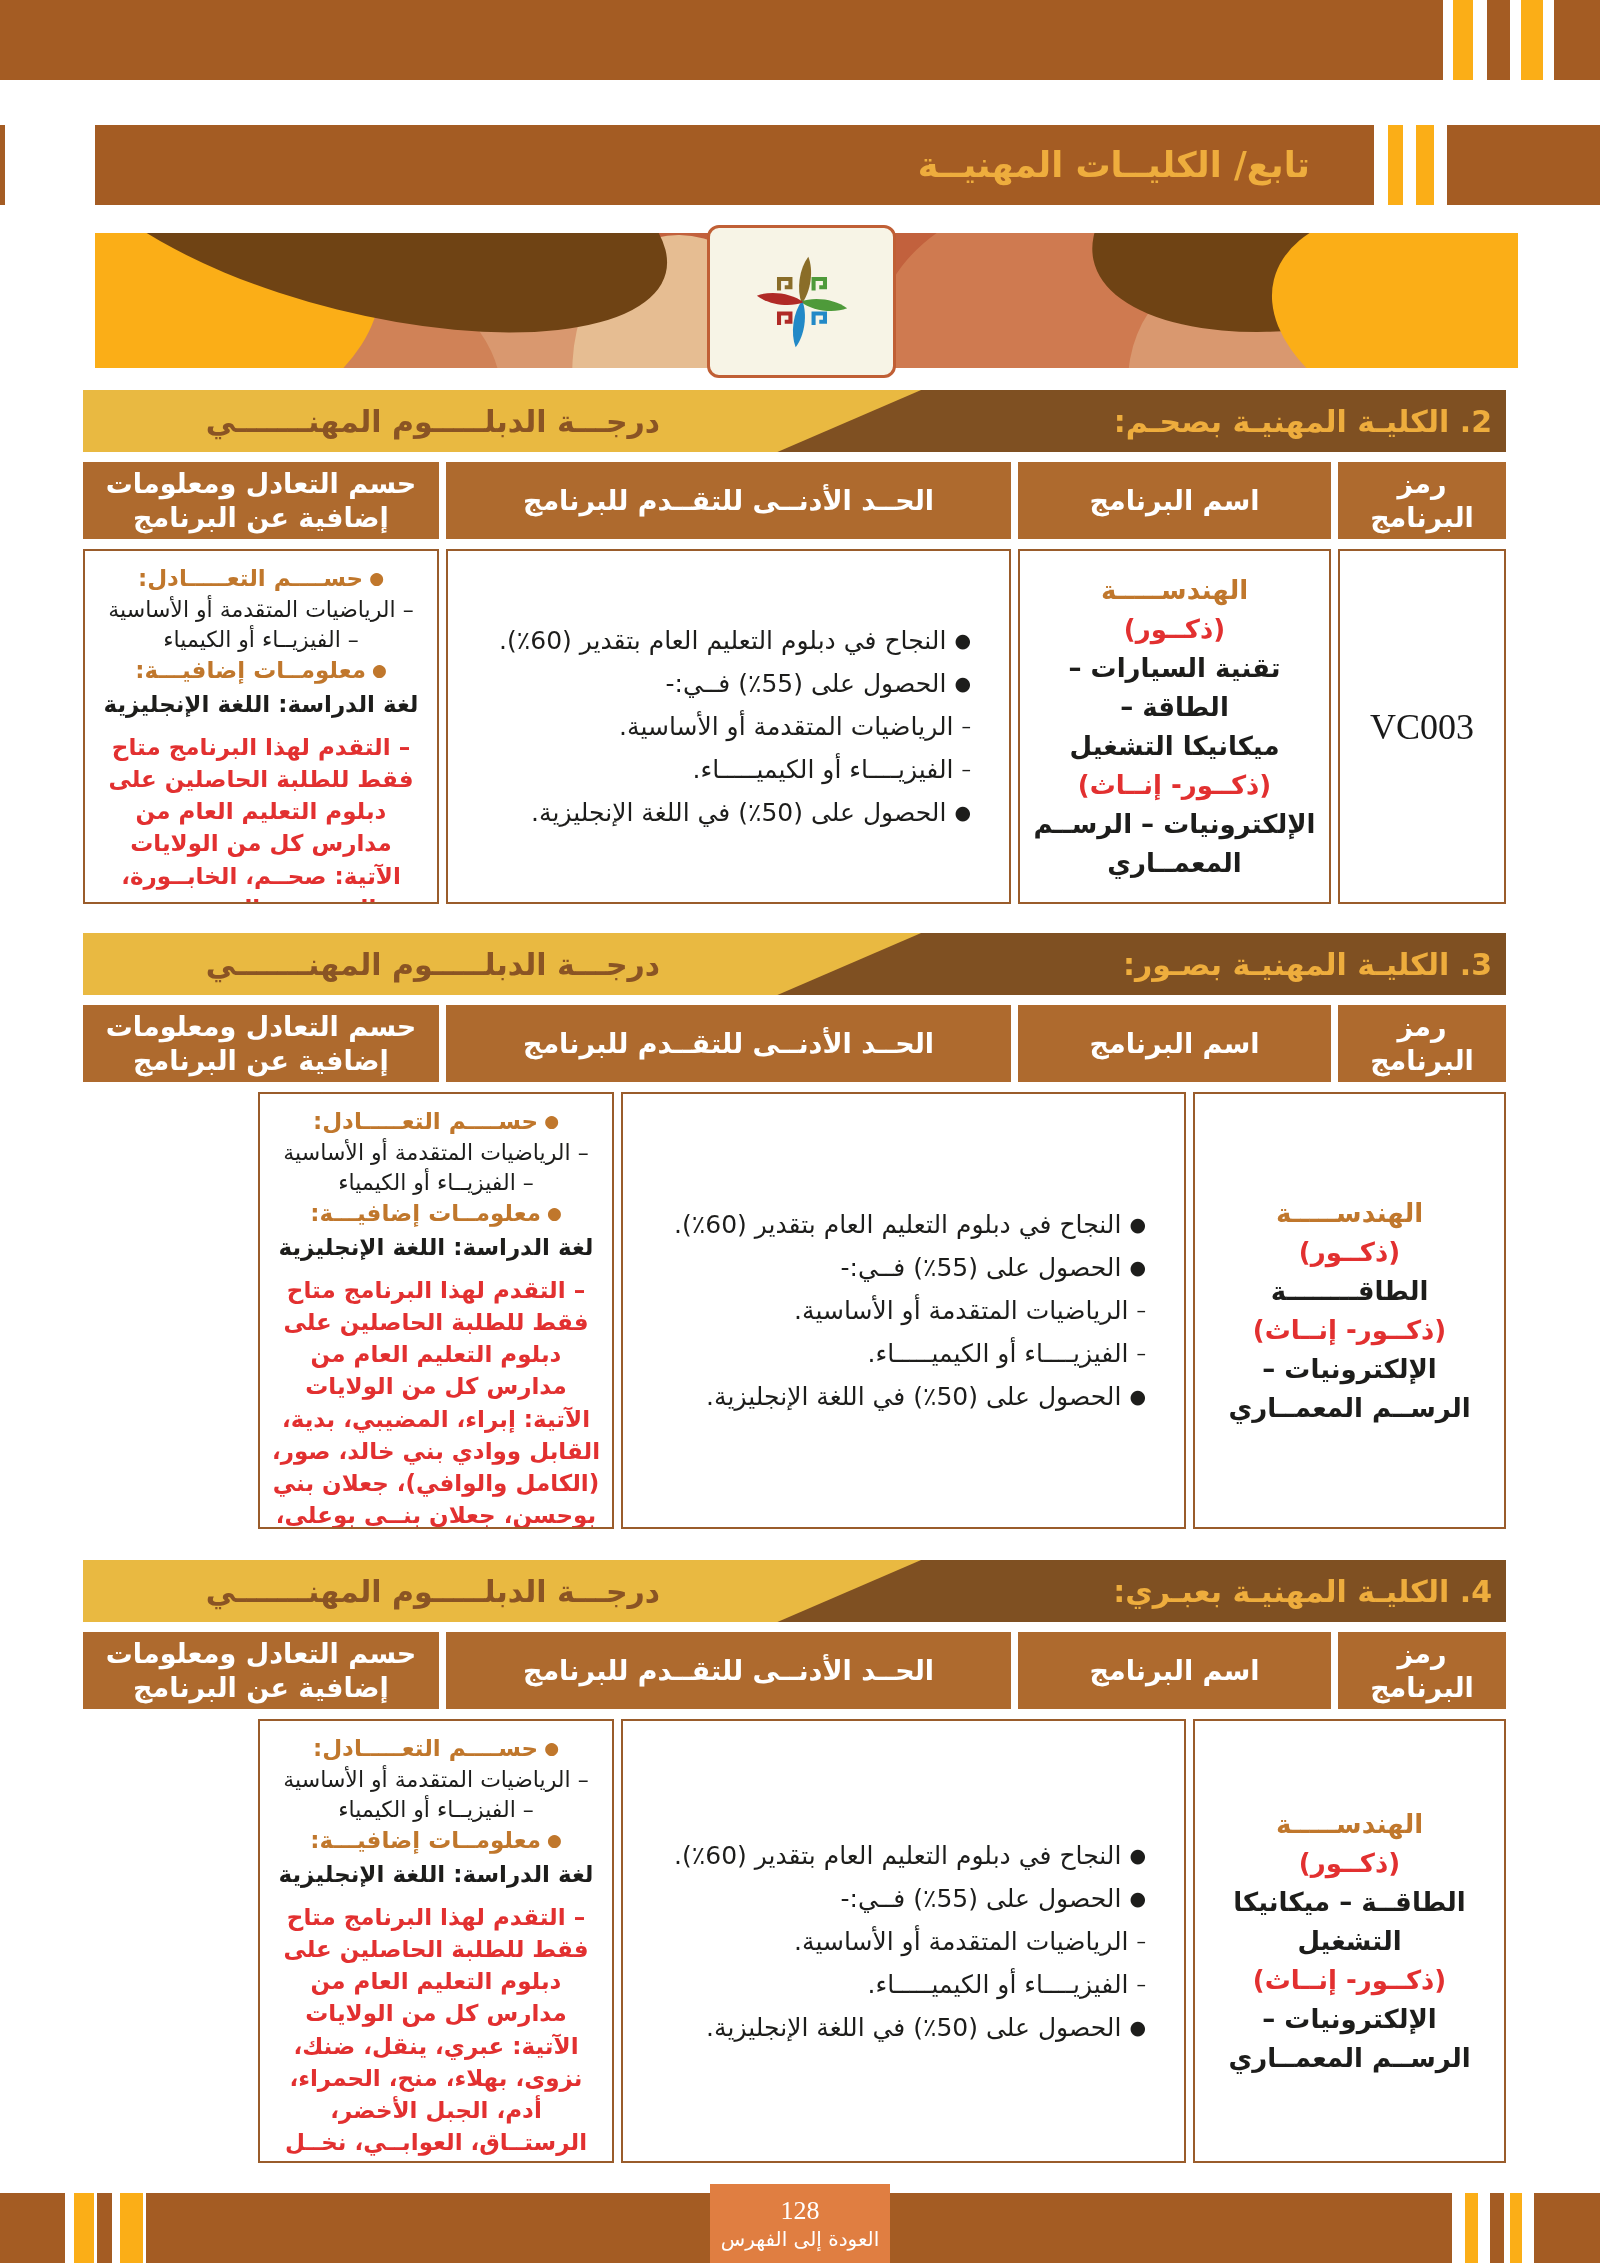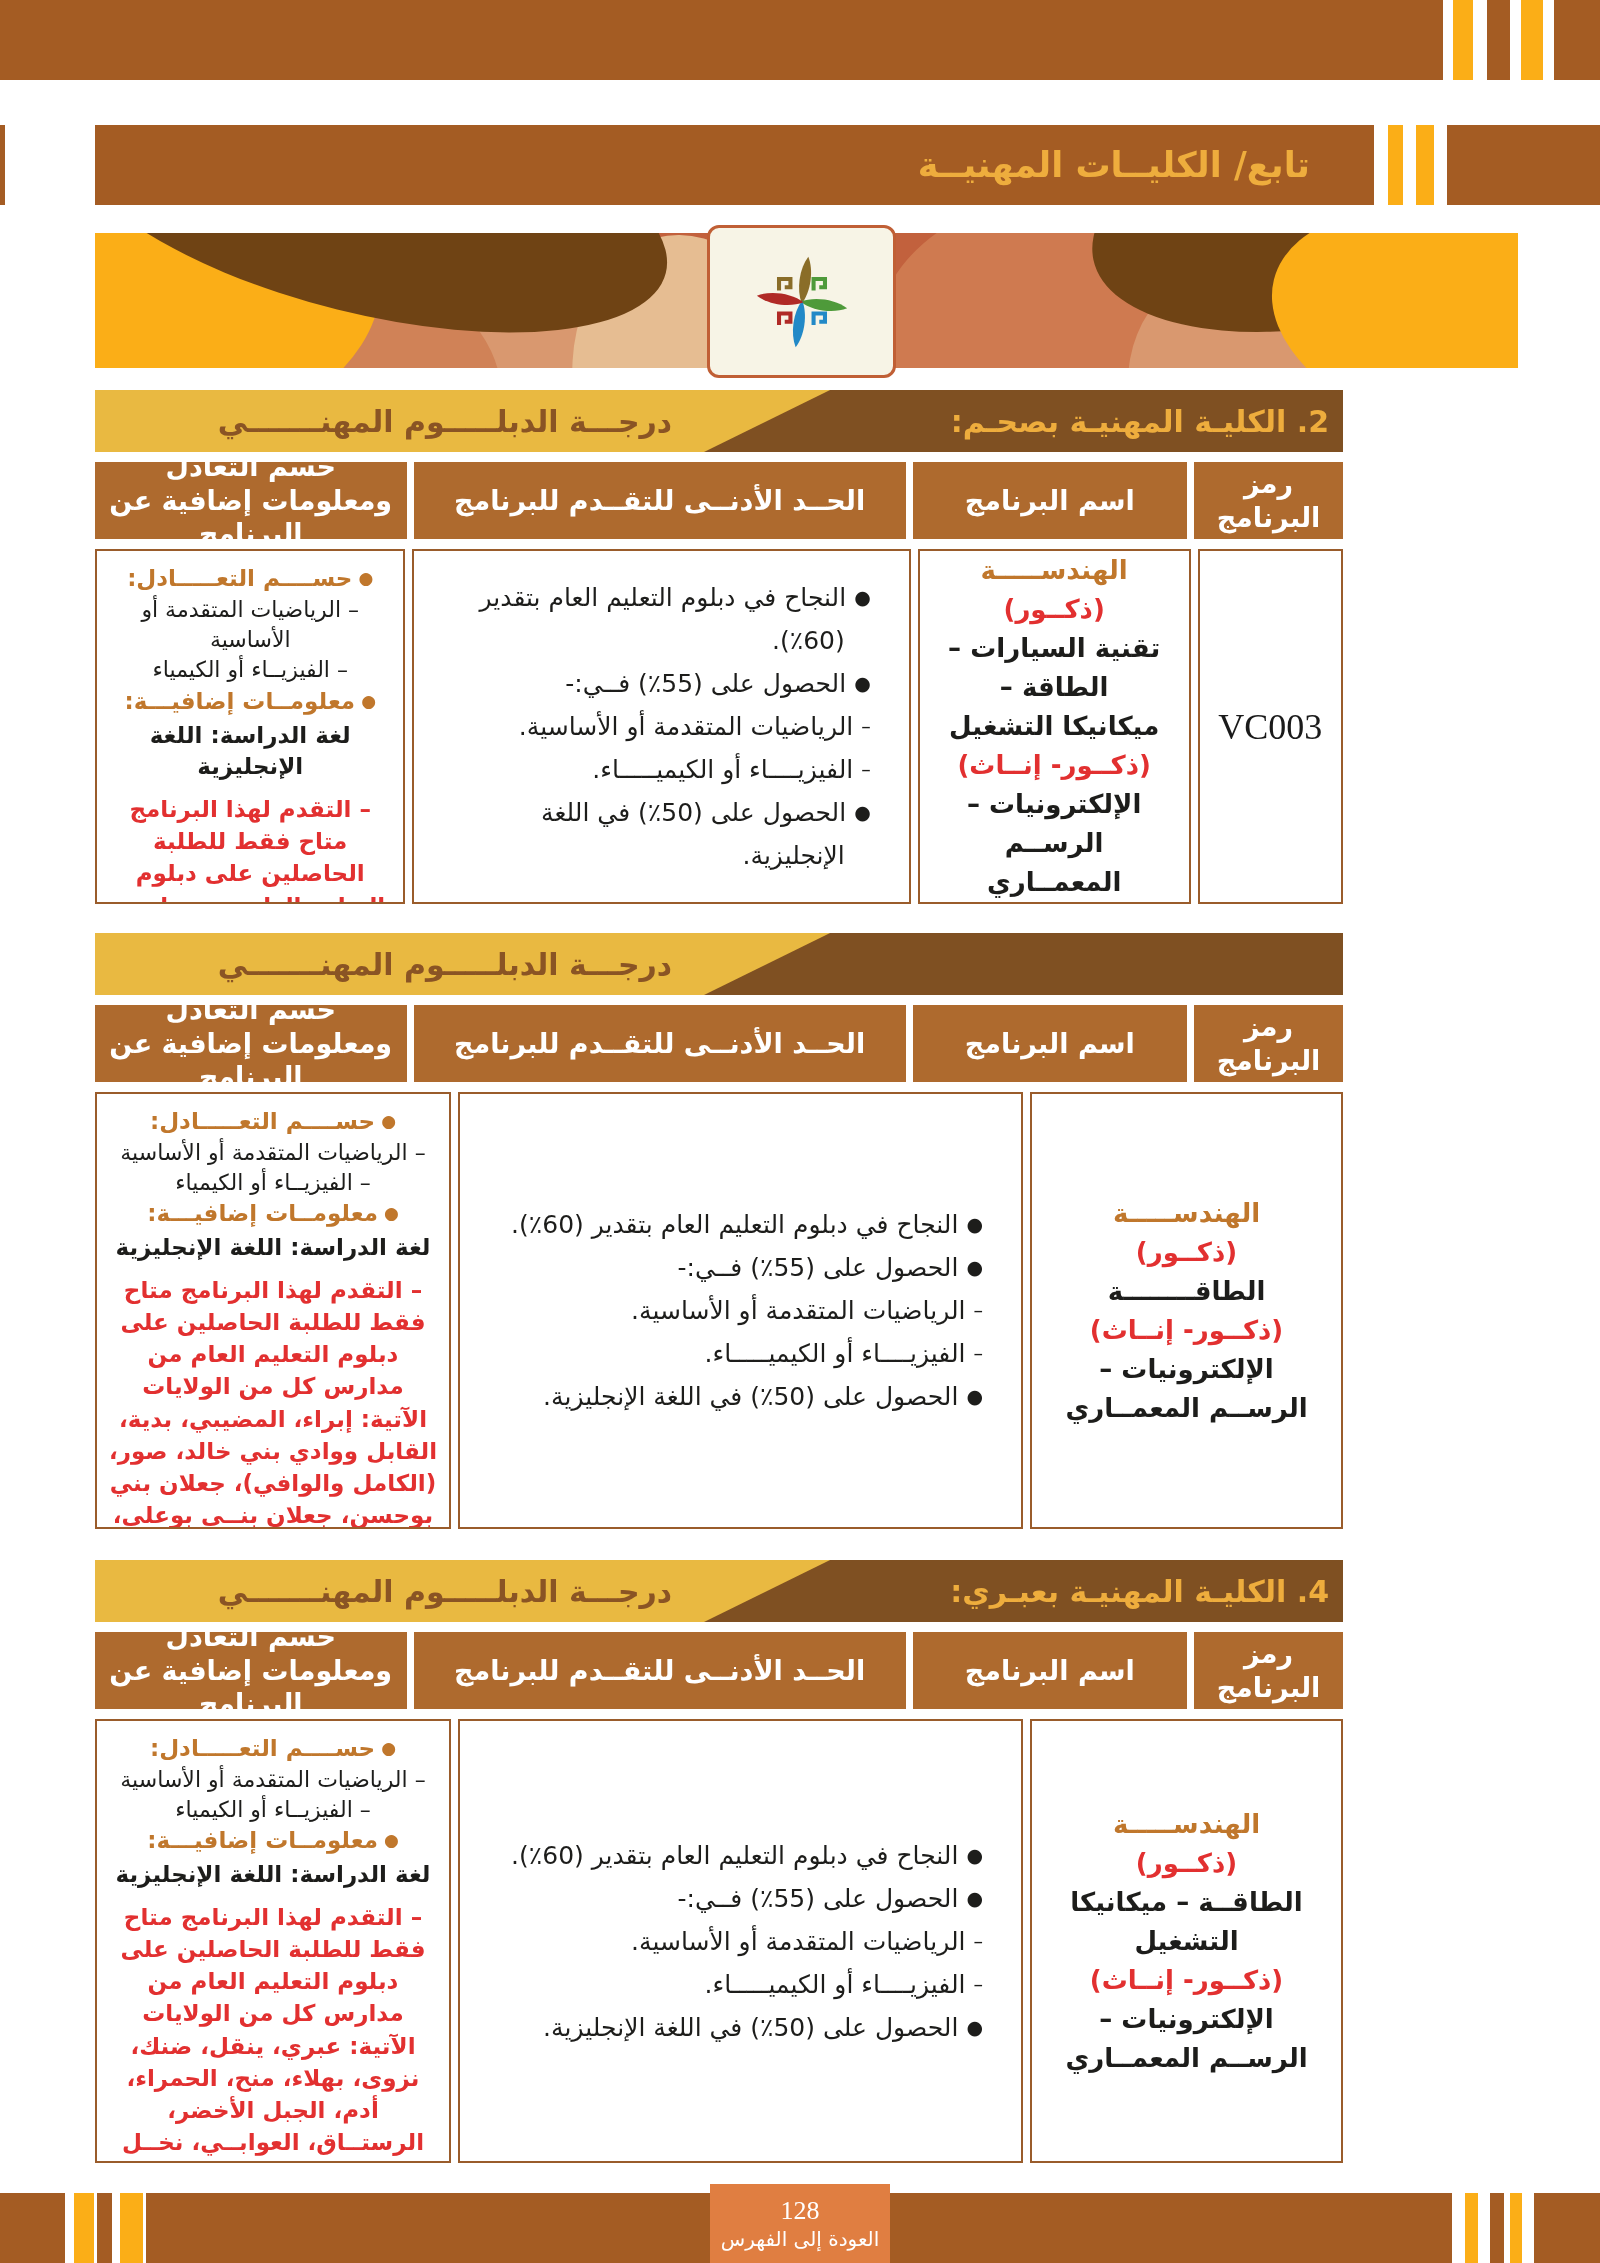--- a/index.html
+++ b/index.html
@@ -37,21 +37,21 @@
   .sw0{left:-90px;top:-150px;width:440px;height:240px;background:var(--banner-red);transform:rotate(10deg);}
   .yl{left:-140px;top:-30px;width:430px;height:250px;background:var(--yellow);transform:rotate(-16deg);}
   .sw1{left:-40px;top:-150px;width:620px;height:230px;background:var(--banner-dark);transform:rotate(14deg);border-radius:50%;}
   .sw2{right:-70px;top:-140px;width:500px;height:230px;background:var(--banner-dark);transform:rotate(-12deg);}
   .yr{right:-150px;top:-20px;width:400px;height:230px;background:var(--yellow);transform:rotate(14deg);}
   .rr{right:-60px;top:-150px;width:300px;height:200px;background:var(--banner-red);transform:rotate(-8deg);}
   .logo-card{position:absolute;top:-8px;left:612px;width:183px;height:147px;background:#f7f4e6;
              border:3px solid #c05f35;border-radius:12px;display:flex;align-items:center;justify-content:center;}
 
   
-  .section{left:95px;width:1248px;}
+  .section{left:83px;width:1423px;}
   .s0{top:390px;} .s1{top:933px;} .s2{top:1560px;}
   .band{position:relative;height:62px;background:var(--band-brown);}
   .band-gold{position:absolute;inset:0;background:var(--band-gold);
              clip-path:polygon(0 0,58.9% 0,48.8% 100%,0 100%);}
   .band-degree{position:absolute;left:0;top:0;width:700px;height:100%;display:flex;align-items:center;
                justify-content:center;color:var(--band-text);font-size:30px;font-weight:bold;}
   .band-title{position:absolute;right:14px;top:0;height:100%;display:flex;align-items:center;
               color:var(--title-gold);font-size:30px;font-weight:bold;}
 
   .thead,.tbody{display:flex;gap:7px;margin-top:10px;}
@@ -187,20 +187,21 @@
       <div class="tie-lang">لغة الدراسة: اللغة الإنجليزية</div>
       <div class="tie-note">– التقدم لهذا البرنامج متاح فقط للطلبة الحاصلين على دبلوم التعليم العام من مدارس كل من الولايات الآتية: صحــم، الخابــورة، السويــق، المصنعـــة والرستــاق.</div>
     </div>
   </div>
 </div>
 
 <div class="abs section s1">
   <div class="band">
     <div class="band-gold"></div>
     <div class="band-degree">درجـــة الدبلـــــوم المهنـــــــي</div>
+    <div class="band-title">3. الكليـة المهنيـة بصـور:</div>
   </div>
   <div class="thead">
     <div class="cell h w-code">رمز البرنامج</div>
     <div class="cell h w-name">اسم البرنامج</div>
     <div class="cell h w-min">الحــد الأدنــى للتقــدم للبرنامج</div>
     <div class="cell h w-tie">حسم التعادل ومعلومات إضافية عن البرنامج</div>
   </div>
   <div class="tbody">
     <div class="cell b w-name name-cell">
         <div class="pl orange">الهندســـــة</div>

